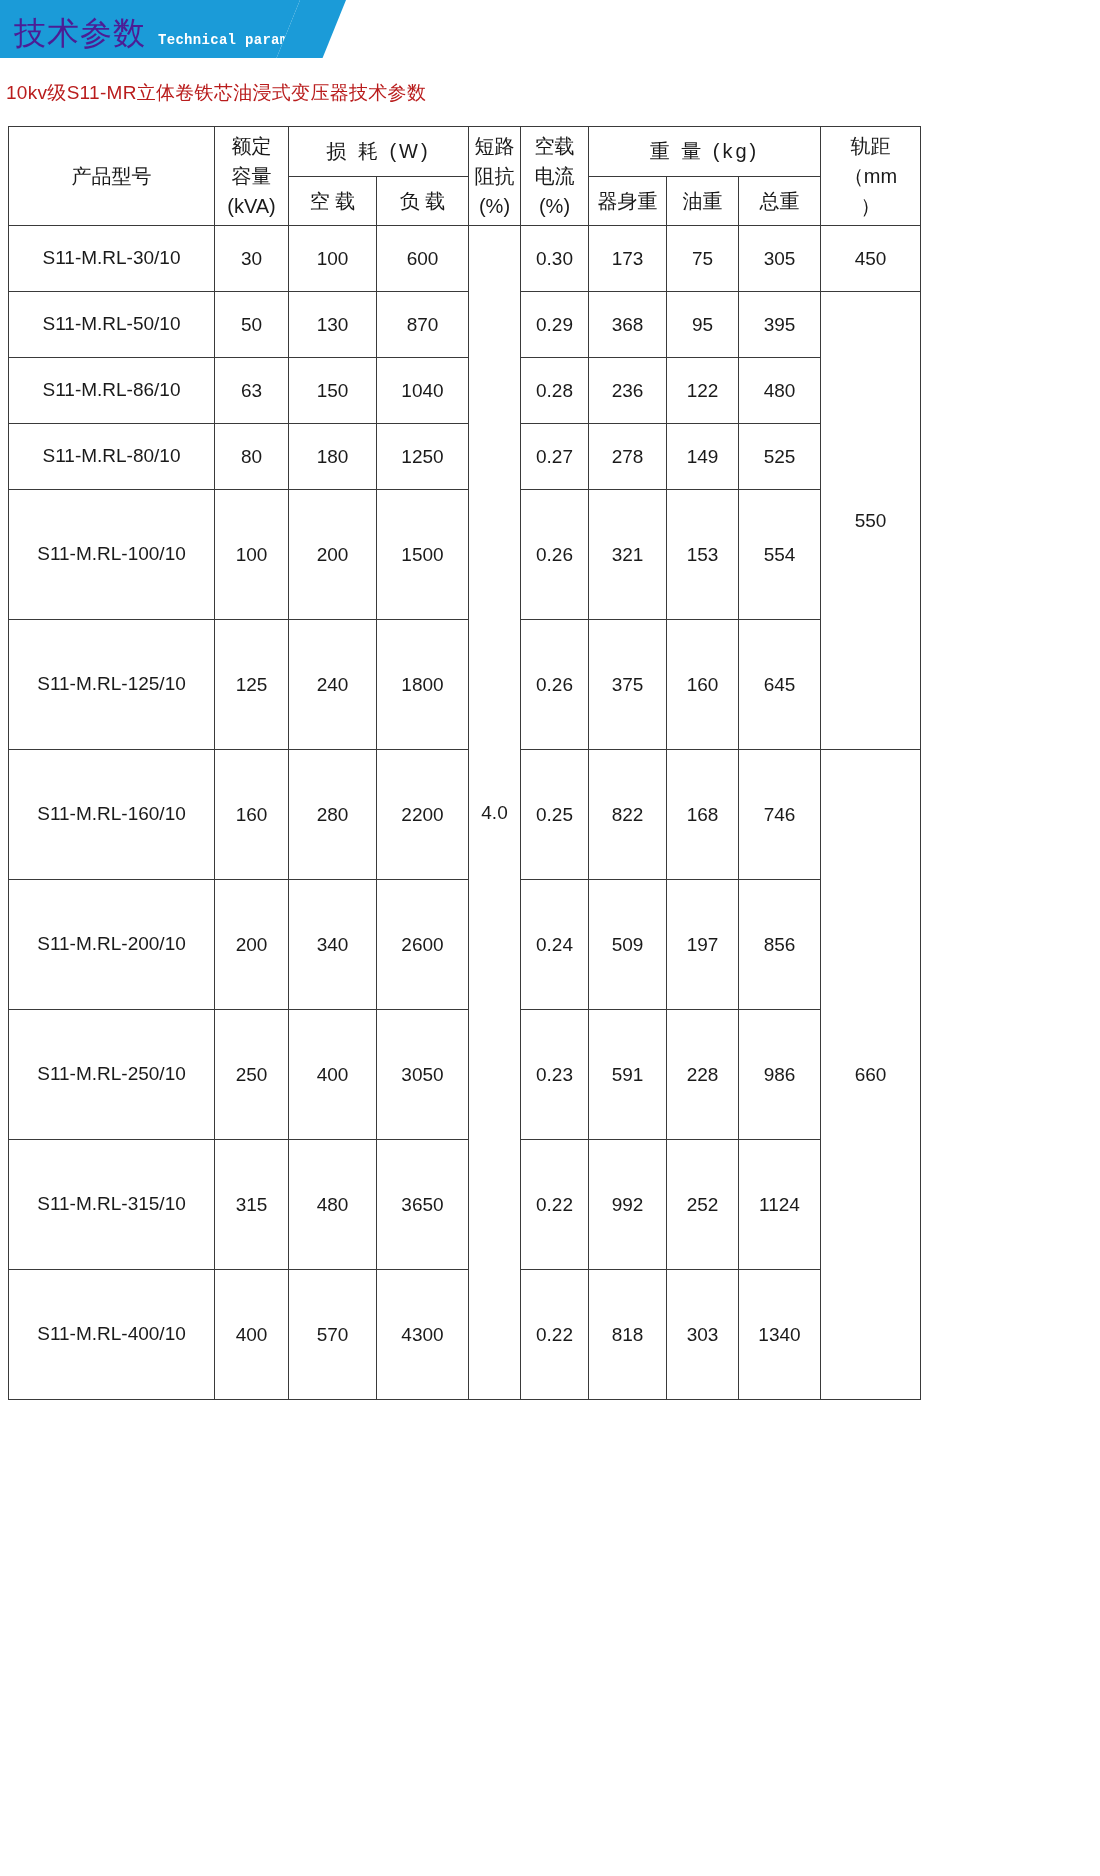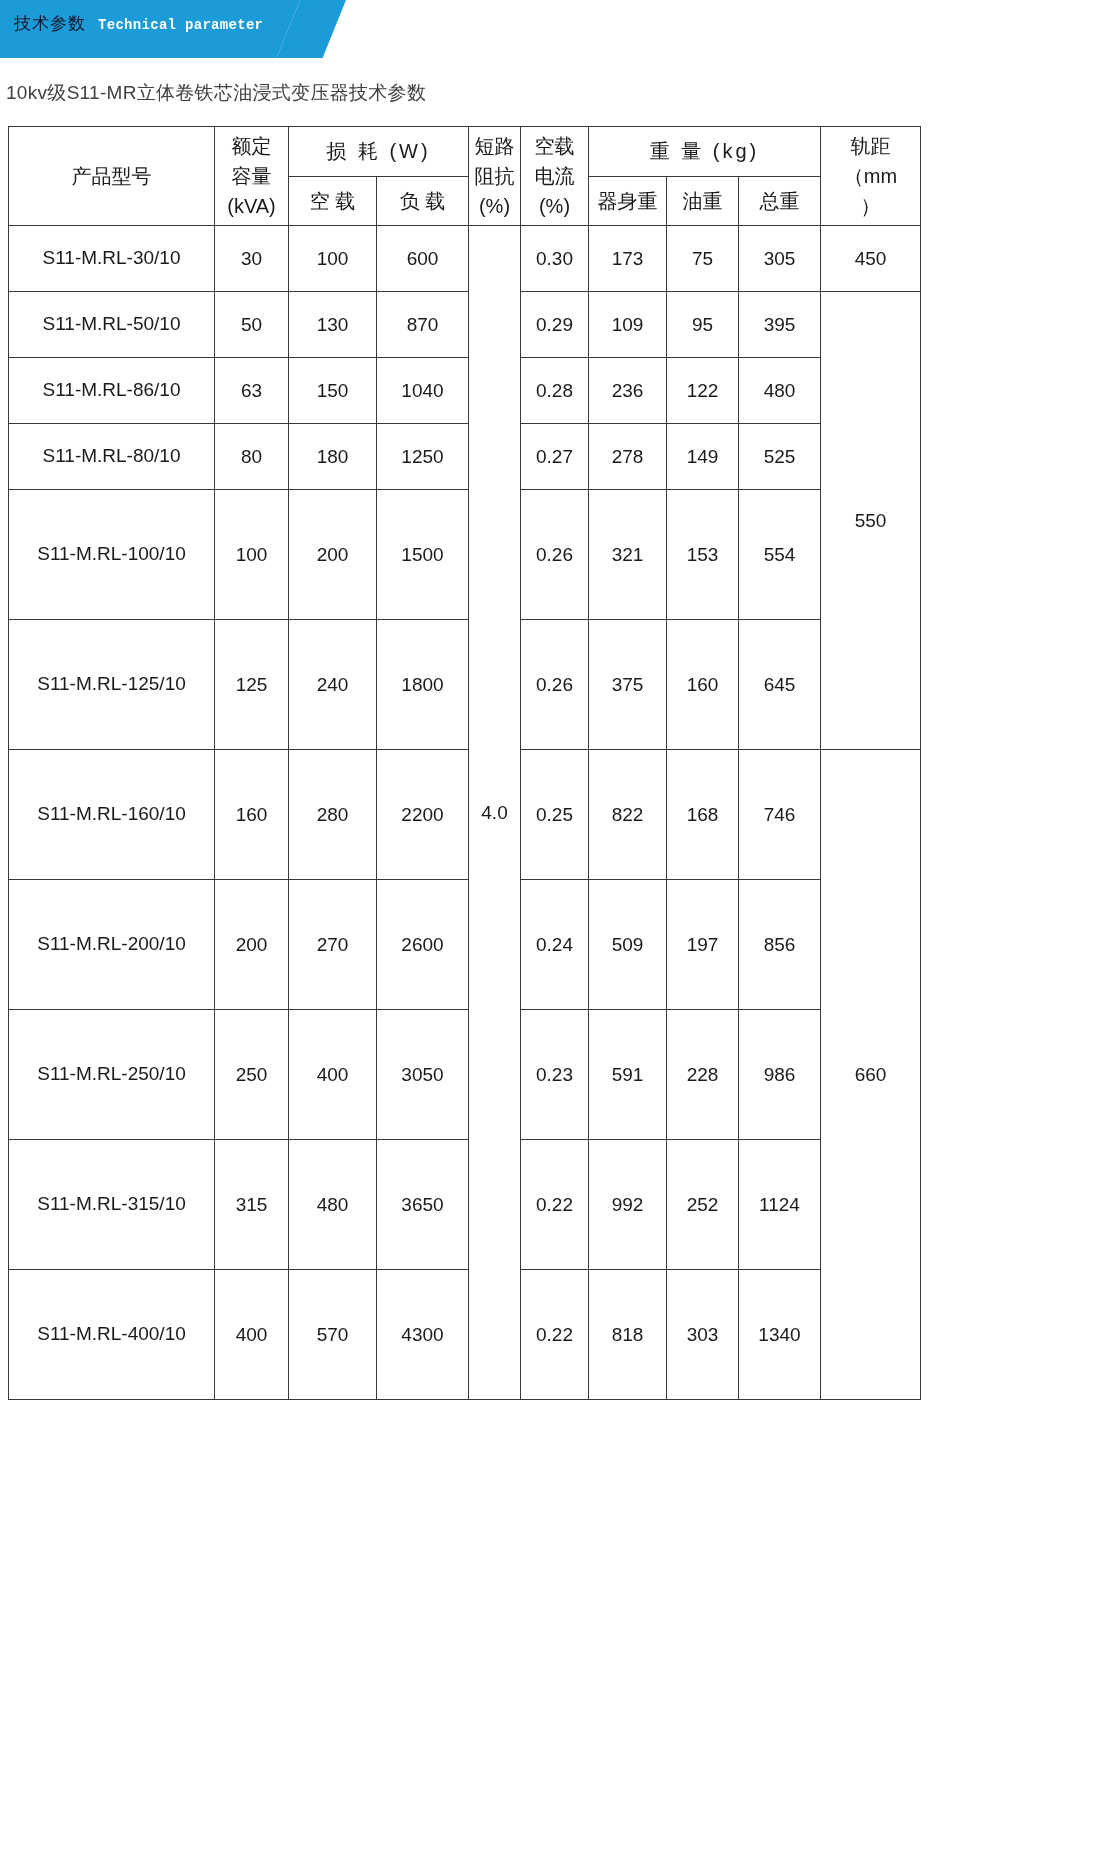--- a/index.html
+++ b/index.html
@@ -26,22 +26,22 @@
     background: #1b9bd8;
     overflow: hidden;
   }
   .banner-inner {
     display: flex;
     align-items: baseline;
     gap: 12px;
     padding: 12px 0 0 14px;
   }
   .banner-cn {
-    font-size: 17px;
-    color: #0f172a;
+    font-size: 32px;
+    color: #4c1d95;
     letter-spacing: 1px;
     font-weight: normal;
   }
   .banner-en {
     font-size: 14px;
     color: #ffffff;
     letter-spacing: 0.3px;
     font-weight: bold;
     font-family: Liberation Mono, monospace;
   }
@@ -53,21 +53,21 @@
     height: 58px;
     background: #ffffff;
     border-left: 46px solid #1b9bd8;
     transform: skewX(-22deg);
     transform-origin: top left;
   }
 
   
   .subtitle {
     font-size: 19px;
-    color: #404040;
+    color: #b91c1c;
     padding: 22px 16px 20px 6px;
     letter-spacing: 0.3px;
   }
 
   
   .table-wrap {
     padding: 0 10px 0 8px;
   }
   table.spec {
     border-collapse: collapse;
@@ -193,21 +193,21 @@
             <td class="num">75</td>
             <td class="num">305</td>
             <td class="num" rowspan="1">450</td>
           </tr>
           <tr class="rowh-1">
             <td class="model">S11-M.RL-50/10</td>
             <td class="num">50</td>
             <td class="num">130</td>
             <td class="num">870</td>
             <td class="num">0.29</td>
-            <td class="num">109</td>
+            <td class="num">368</td>
             <td class="num">95</td>
             <td class="num">395</td>
             <td class="num" rowspan="5">550</td>
           </tr>
           <tr class="rowh-1">
             <td class="model">S11-M.RL-86/10</td>
             <td class="num">63</td>
             <td class="num">150</td>
             <td class="num">1040</td>
             <td class="num">0.28</td>
@@ -252,21 +252,21 @@
             <td class="num">2200</td>
             <td class="num">0.25</td>
             <td class="num">822</td>
             <td class="num">168</td>
             <td class="num">746</td>
             <td class="num" rowspan="5">660</td>
           </tr>
           <tr class="rowh-2">
             <td class="model">S11-M.RL-200/10</td>
             <td class="num">200</td>
-            <td class="num">270</td>
+            <td class="num">340</td>
             <td class="num">2600</td>
             <td class="num">0.24</td>
             <td class="num">509</td>
             <td class="num">197</td>
             <td class="num">856</td>
           </tr>
           <tr class="rowh-2">
             <td class="model">S11-M.RL-250/10</td>
             <td class="num">250</td>
             <td class="num">400</td>

